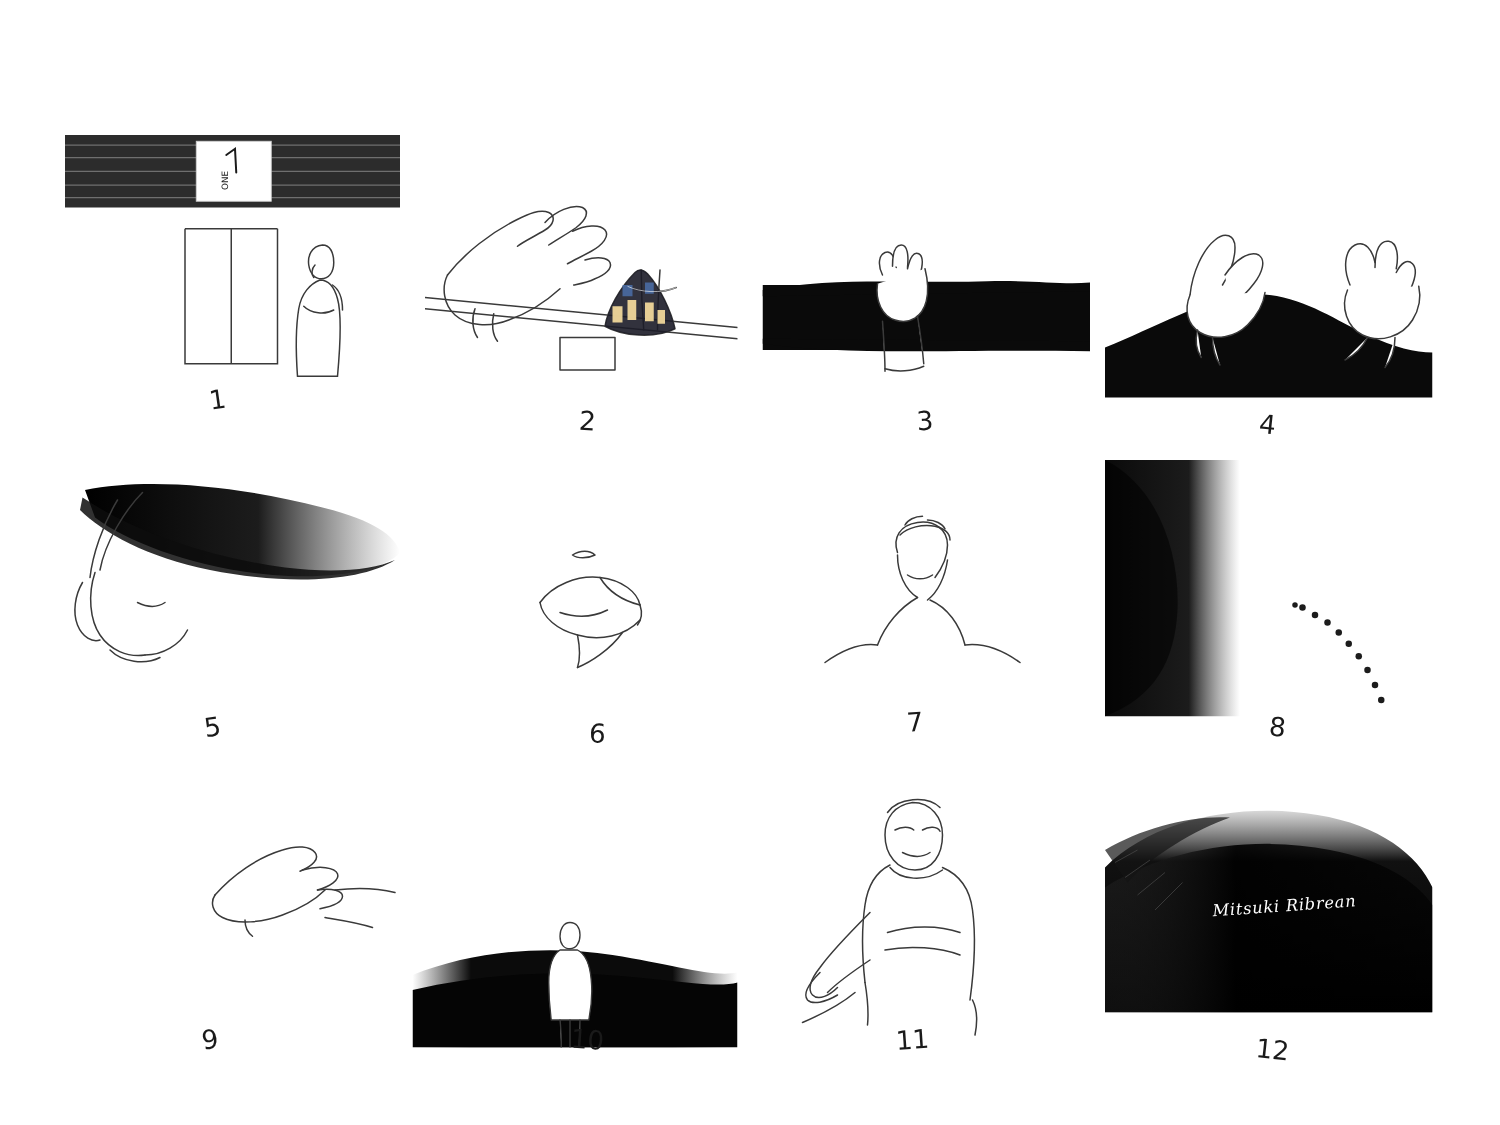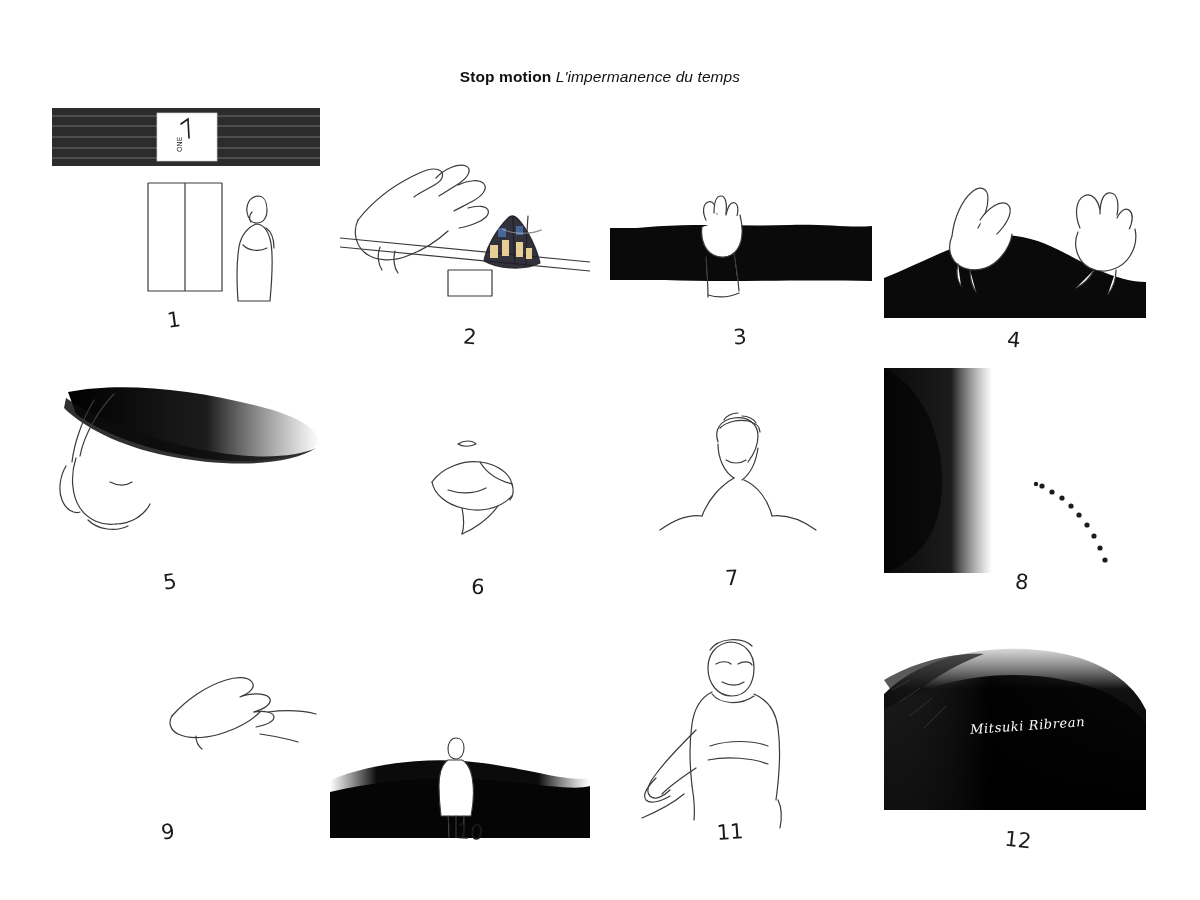--- a/index.html
+++ b/index.html
@@ -68,24 +68,20 @@
     letter-spacing: 0.6px;
     transform: rotate(-4deg);
     white-space: nowrap;
   }
 </style>
 </head>
 <body>
 
 <div class="page">
 
-  <div class="title">
-    <span class="strong">Stop motion</span>
-    <span class="ital">L'impermanence du temps</span>
-  </div>
 
   <div class="frame" style="left:52px; top:108px;">
     <svg width="270" height="200" viewBox="0 0 270 200">
 
       <rect x="0" y="0" width="268" height="58" fill="#2c2c2c"></rect>
       <g stroke="#6f6f6f" stroke-width="1">
         <line x1="0" y1="8" x2="268" y2="8"></line>
         <line x1="0" y1="18" x2="268" y2="18"></line>
         <line x1="0" y1="29" x2="268" y2="29"></line>
         <line x1="0" y1="40" x2="268" y2="40"></line>

